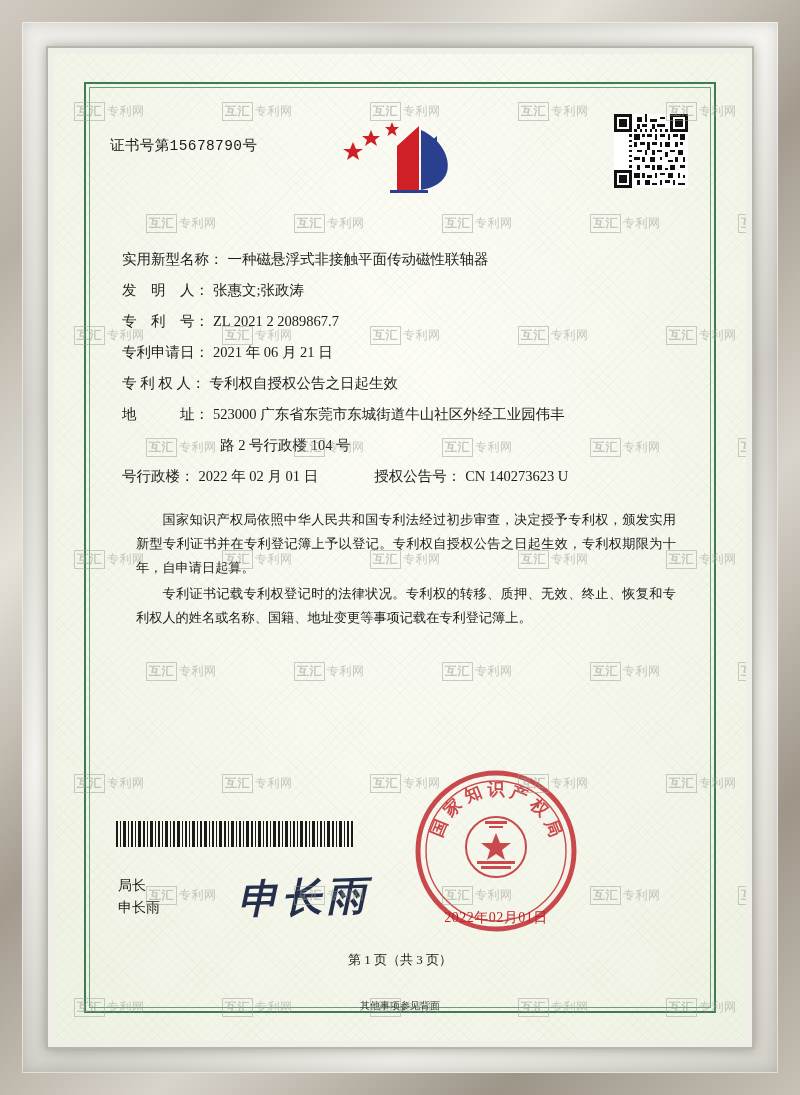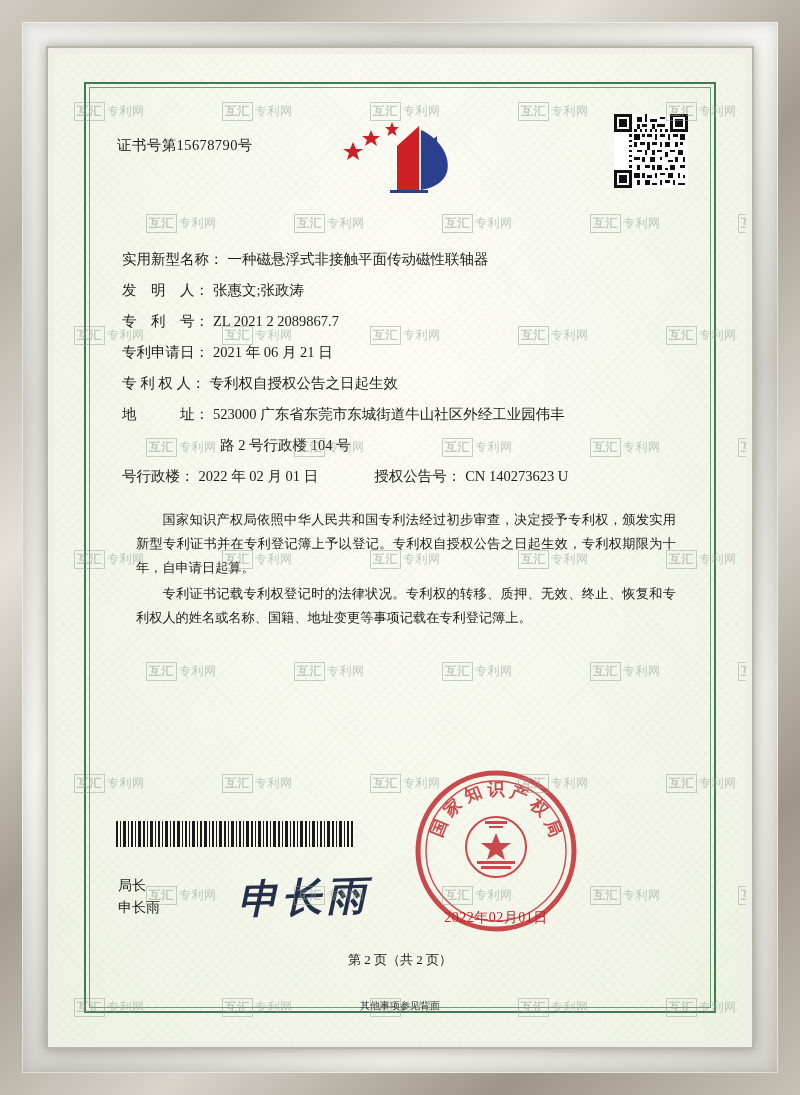--- a/index.html
+++ b/index.html
@@ -80,25 +80,26 @@
     left: 54px; right: 54px; top: 52px; bottom: 44px;
     color: #1d1d1d;
   }
 
   .top-row {
     position: relative;
     height: 104px;
   }
   .cert-no {
     position: absolute;
-    left: 9px;
+    left: 2px;
     top: 30px;
     font-size: 14.5px;
     letter-spacing: 0.4px;
     color: #1b1b1b;
+    font-family: Liberation Mono, monospace;
   }
   .logo {
     position: absolute;
     left: 50%;
     transform: translateX(-50%);
     top: 6px;
     width: 130px;
     height: 92px;
   }
   .qr {
@@ -535,21 +536,21 @@
                <text transform="translate(84,84) rotate(0) translate(0,-56)" text-anchor="middle">识</text>
                <text transform="translate(84,84) rotate(22) translate(0,-56)" text-anchor="middle">产</text>
                <text transform="translate(84,84) rotate(45) translate(0,-56)" text-anchor="middle">权</text>
                <text transform="translate(84,84) rotate(68) translate(0,-56)" text-anchor="middle">局</text>
              </g>
            </g>
          </svg>
        </div>
        <div class="seal-date">2022年02月01日</div>
 
-       <div class="page-no">第 2 页（共 2 页）</div>
+       <div class="page-no">第 1 页（共 3 页）</div>
        <div class="footnote">其他事项参见背面</div>
      </div>
 
      <div class="watermarks" id="wm-layer">
             <div class="wm" style="left: 20px; top: 48px;"><span class="wm-box">互汇</span>专利网</div>
             <div class="wm" style="left: 168px; top: 48px;"><span class="wm-box">互汇</span>专利网</div>
             <div class="wm" style="left: 316px; top: 48px;"><span class="wm-box">互汇</span>专利网</div>
             <div class="wm" style="left: 464px; top: 48px;"><span class="wm-box">互汇</span>专利网</div>
             <div class="wm" style="left: 612px; top: 48px;"><span class="wm-box">互汇</span>专利网</div>
             <div class="wm" style="left: 92px; top: 160px;"><span class="wm-box">互汇</span>专利网</div>

